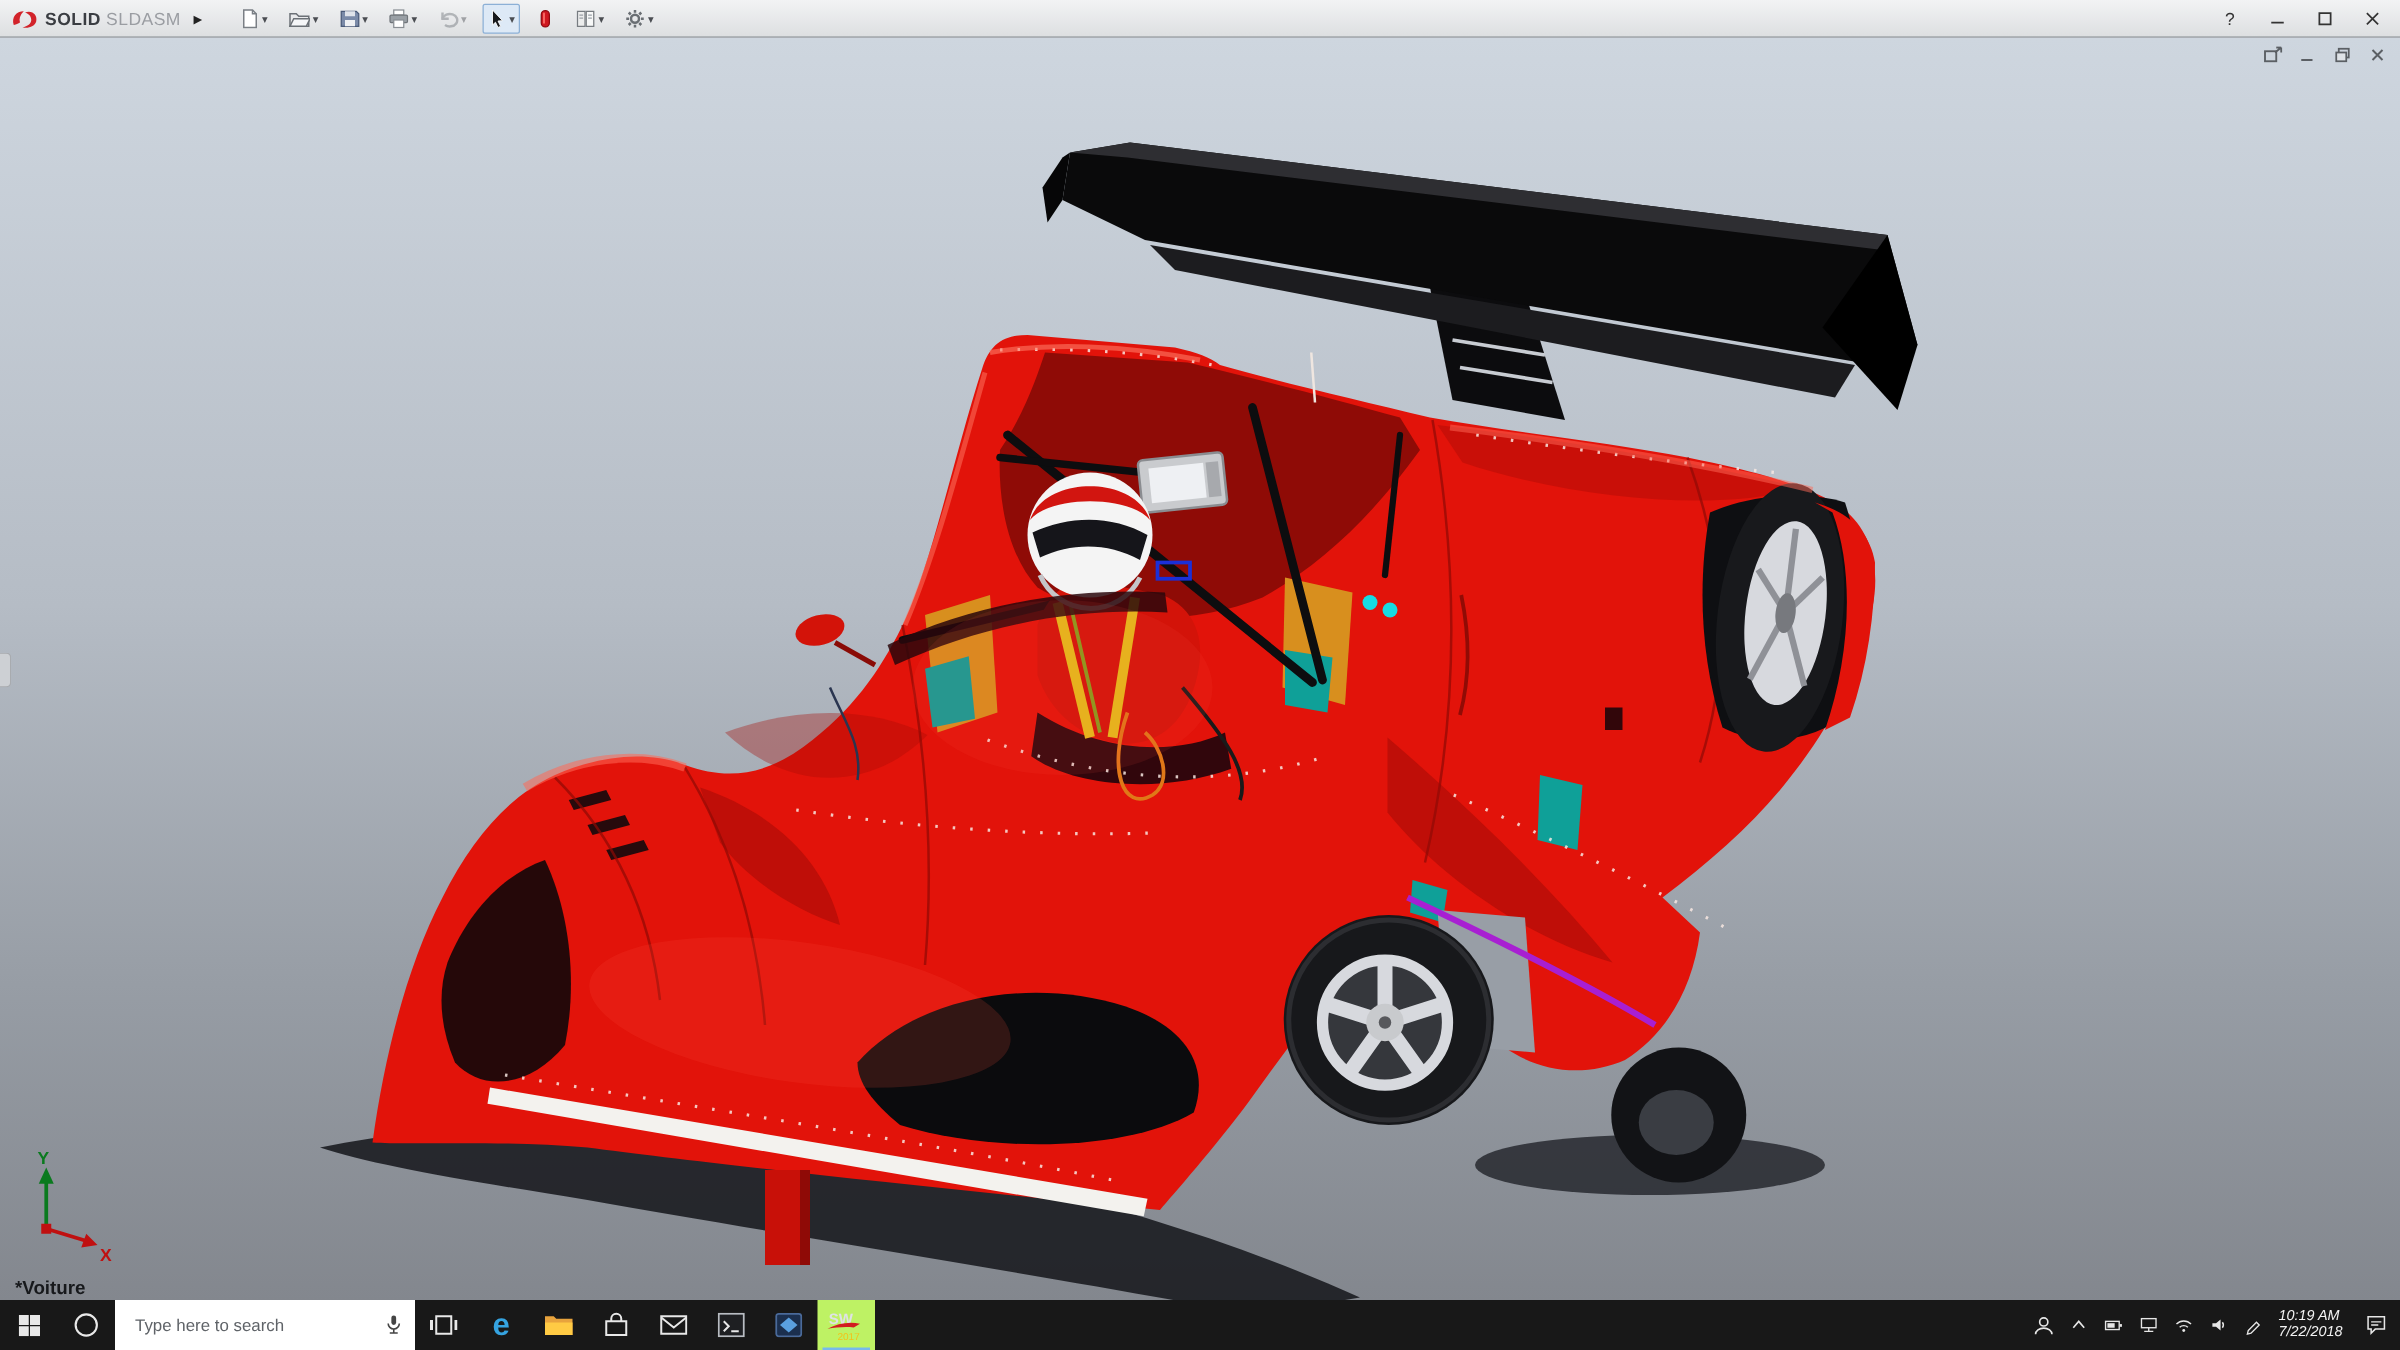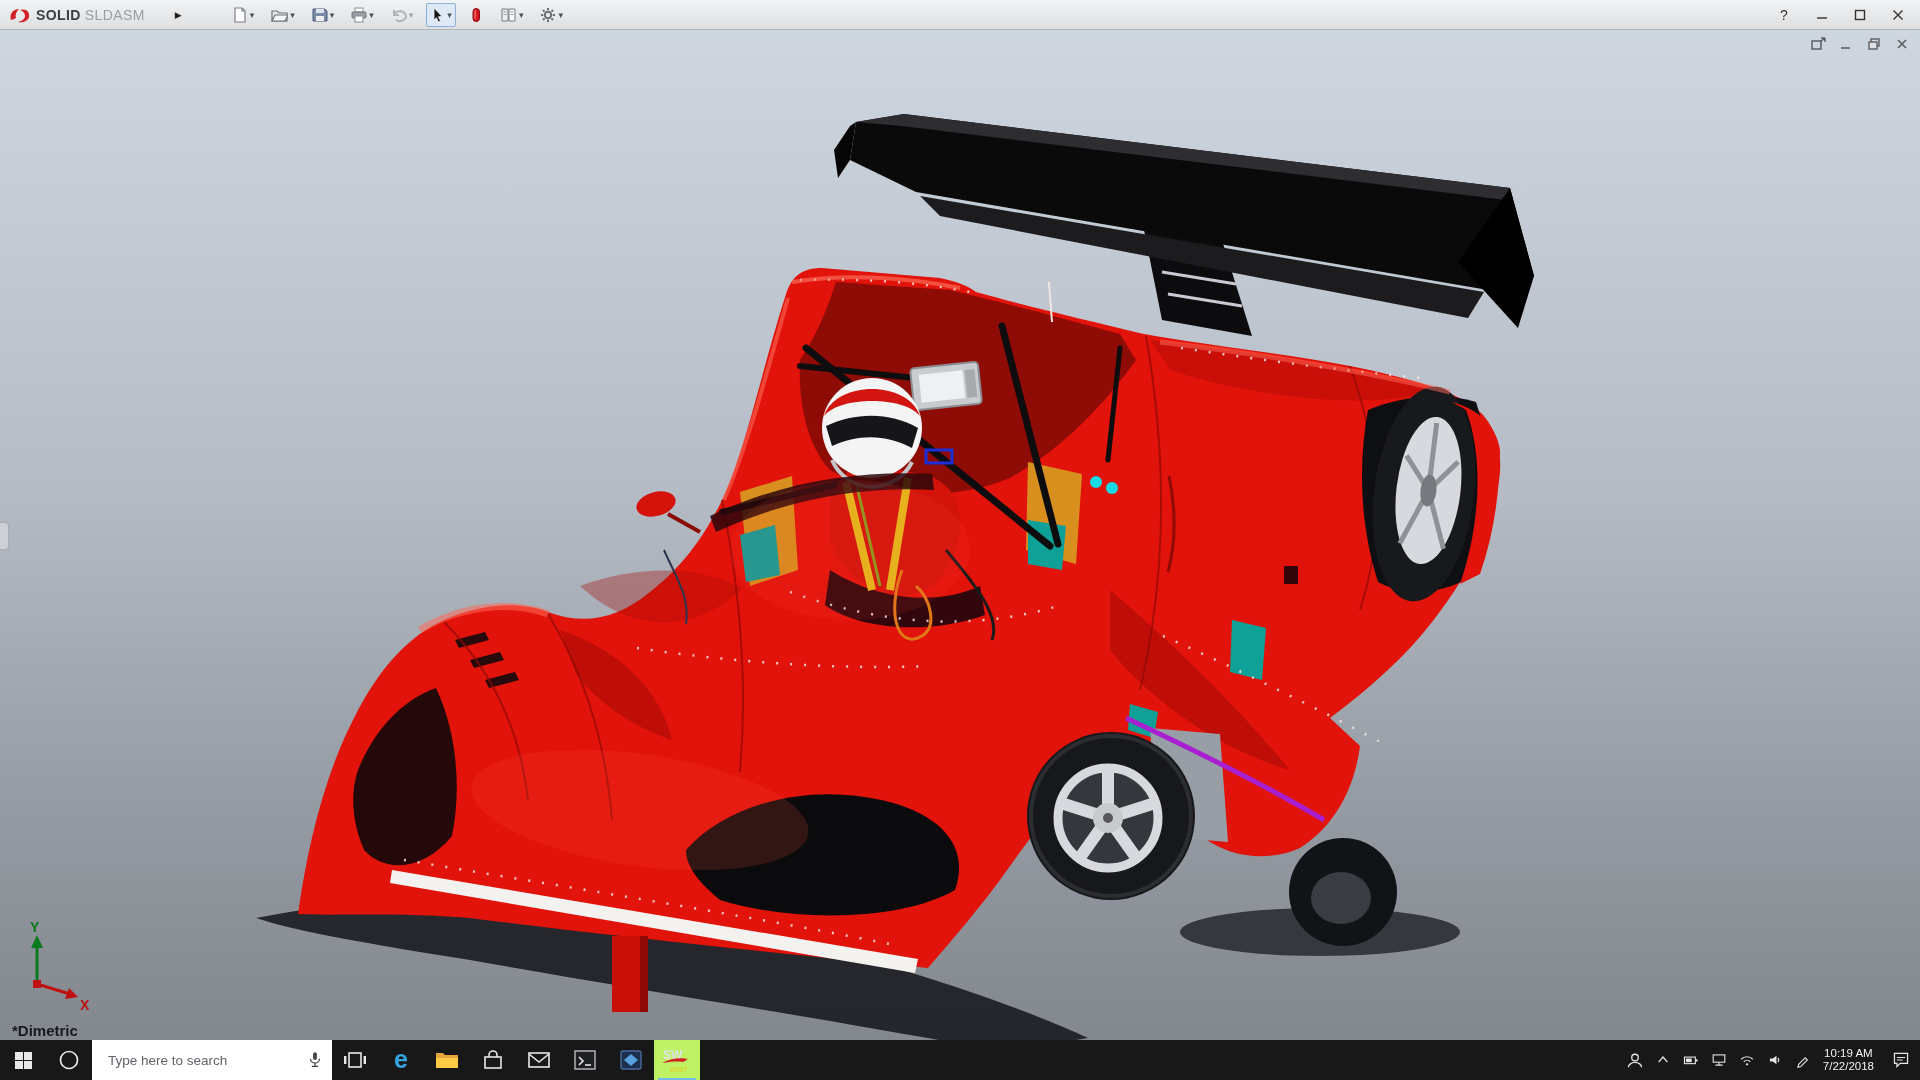--- a/index.html
+++ b/index.html
@@ -1,20 +1,20 @@
 <!DOCTYPE html>
 <html><head>
 <meta charset="utf-8">
 <style>
   html,body{margin:0;padding:0;background:#222;}
   *{box-sizing:border-box;font-family:"Liberation Sans",sans-serif;}
   .screen{position:relative;width:1920px;height:1080px;overflow:hidden;background:#9aa0a8;display:flex;flex-direction:column;}
 
   
-  .titlebar{position:relative;height:30px;flex:0 0 30px;background:linear-gradient(#f2f3f4,#dddfe1);border-bottom:1px solid #b3b6b9;display:flex;align-items:center;padding:0 8px;z-index:30;gap:20px;}
+  .titlebar{position:relative;height:30px;flex:0 0 30px;background:linear-gradient(#f2f3f4,#dddfe1);border-bottom:1px solid #b3b6b9;display:flex;align-items:center;padding:0 8px;z-index:30;}
   .brand{display:flex;align-items:center;gap:4px;}
   .brand .solid{font-size:14px;font-weight:700;color:#3a3d42;letter-spacing:.4px;}
   .brand .works{font-size:14px;font-weight:400;color:#9a9da2;letter-spacing:.4px;}
   .flyout{font-size:9px;color:#222;margin-left:10px;cursor:default;}
   .tools{display:flex;align-items:center;margin-left:26px;gap:9px;}
   .tool{display:flex;align-items:center;height:24px;padding:1px 3px;border:1px solid transparent;border-radius:2px;background:transparent;cursor:default;}
   .tool.selected{background:#dde9f6;border-color:#8cb0d6;}
   .tool.disabled{opacity:.45;}
   .caret{font-size:9px;color:#4a4d52;margin-left:2px;}
   .caret::after{content:"▾";}
@@ -35,21 +35,21 @@
   .taskbar{height:40px;flex:0 0 40px;background:#181818;display:flex;align-items:stretch;z-index:30;}
   .tb-btn{width:46px;display:flex;align-items:center;justify-content:center;position:relative;}
   .search-box{width:240px;background:#ffffff;display:flex;align-items:center;padding:0 10px 0 14px;}
   .search-box input{flex:1;border:none;outline:none;font-size:13.5px;color:#444;background:transparent;}
   .search-box input::placeholder{color:#5f6368;}
   .tb-btn.active::after{content:"";position:absolute;left:4px;right:4px;bottom:0;height:2px;background:#76b9ed;}
   .tb-btn.active{background:#bef264;}
   .sw-badge{position:relative;width:32px;height:28px;}
   .tray{margin-left:auto;display:flex;align-items:center;}
   .tray-icon{width:28px;height:40px;display:flex;align-items:center;justify-content:center;}
-  .clock{padding:0 8px 0 6px;text-align:center;color:#f2f2f2;font-size:11.5px;line-height:13px;display:flex;flex-direction:column;justify-content:center;}
+  .clock{padding:0 8px 0 6px;text-align:left;color:#f2f2f2;font-size:11.5px;line-height:13px;display:flex;flex-direction:column;justify-content:center;font-style:italic;}
   .notif{width:38px;height:40px;display:flex;align-items:center;justify-content:center;}
 </style>
 </head>
 <body>
 
 <div class="screen">
 
   <header class="titlebar">
     <div class="brand">
       <svg width="24" height="18" viewBox="0 0 24 18">
@@ -366,21 +366,21 @@
         <text x="14" y="14" font-size="14" font-weight="bold" fill="#0a7a1e">Y</text>
         <path d="M 21,66 L 21,26" stroke="#0a7a1e" stroke-width="3"></path>
         <path d="M 21,17 L 15,30 L 27,30 Z" fill="#0a7a1e"></path>
         <path d="M 21,66 L 54,76" stroke="#c01010" stroke-width="3"></path>
         <path d="M 62,79 L 49,81 L 53,70 Z" fill="#c01010"></path>
         <rect x="17" y="62" width="8" height="8" fill="#c01010"></rect>
         <text x="64" y="92" font-size="14" font-weight="bold" fill="#c01010">X</text>
       </svg>
     </div>
 
-    <div class="view-label">*Dimetric</div>
+    <div class="view-label">*Voiture</div>
   </main>
 
   <footer class="taskbar">
     <div class="tb-btn">
       <svg width="17" height="17" viewBox="0 0 17 17">
         <rect x="0" y="0" width="8" height="8" fill="#e8e8e8"></rect>
           <rect x="9" y="0" width="8" height="8" fill="#e8e8e8"></rect>
         <rect x="0" y="9" width="8" height="8" fill="#e8e8e8"></rect>
           <rect x="9" y="9" width="8" height="8" fill="#e8e8e8"></rect>
       </svg>

